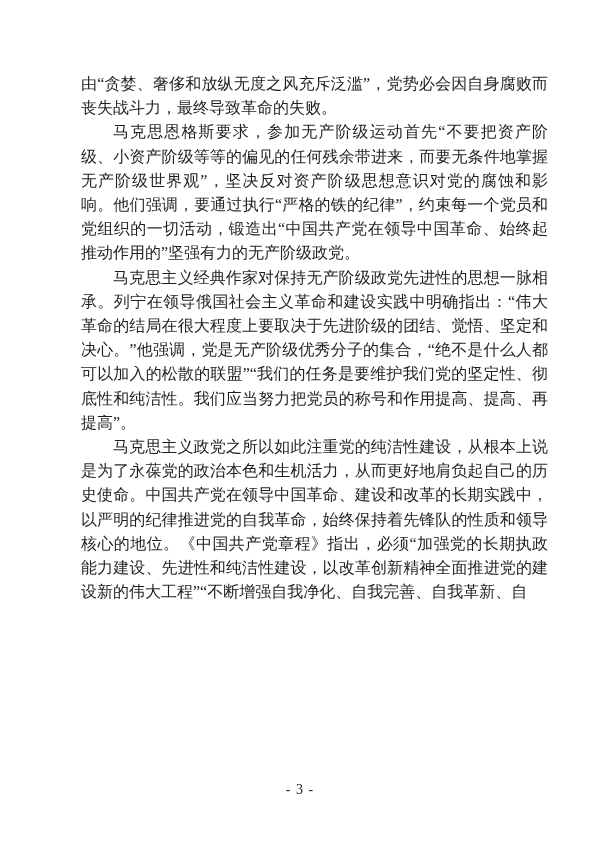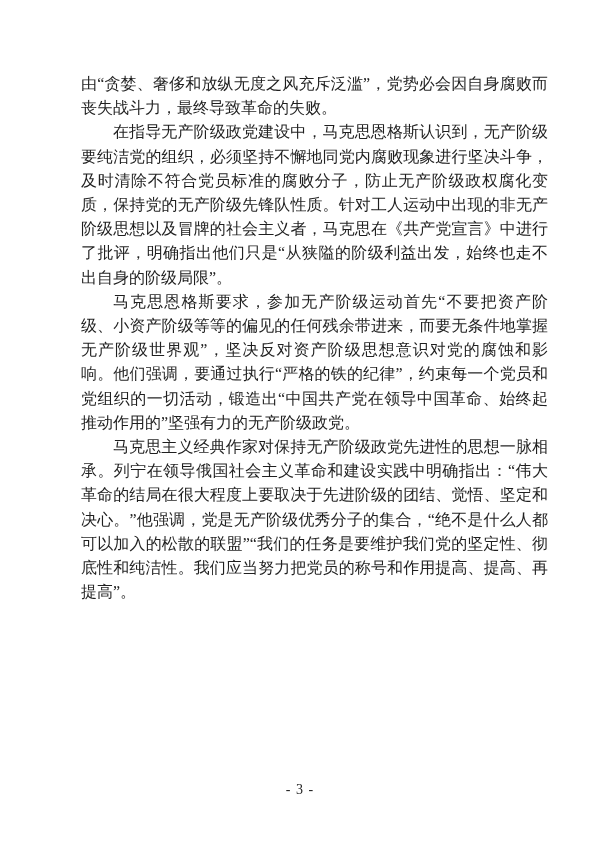--- a/index.html
+++ b/index.html
@@ -51,18 +51,18 @@
     font-size: 14px;
     letter-spacing: 1px;
   }
 </style>
 </head>
 <body>
 
 <div class="page">
   <div class="doc-body">
     <p class="continuation">由“贪婪、奢侈和放纵无度之风充斥泛滥”，党势必会因自身腐败而丧失战斗力，最终导致革命的失败。</p>
-    <p>在指导无产阶级政党建设中，马克思恩格斯认识到，无产阶级要纯洁党的组织，必须坚持不懈地同党内腐败现象进行坚决斗争，及时清除不符合党员标准的腐败分子，防止无产阶级政权腐化变质，保持党的无产阶级先锋队性质。针对工人运动中出现的非无产阶级思想以及冒牌的社会主义者，马克思在《共产党宣言》中进行了批评，明确指出他们只是“从狭隘的阶级利益出发，始终也走不出自身的阶级局限”。</p>
     <p>马克思恩格斯要求，参加无产阶级运动首先“不要把资产阶级、小资产阶级等等的偏见的任何残余带进来，而要无条件地掌握无产阶级世界观”，坚决反对资产阶级思想意识对党的腐蚀和影响。他们强调，要通过执行“严格的铁的纪律”，约束每一个党员和党组织的一切活动，锻造出“中国共产党在领导中国革命、始终起推动作用的”坚强有力的无产阶级政党。</p>
     <p>马克思主义经典作家对保持无产阶级政党先进性的思想一脉相承。列宁在领导俄国社会主义革命和建设实践中明确指出：“伟大革命的结局在很大程度上要取决于先进阶级的团结、觉悟、坚定和决心。”他强调，党是无产阶级优秀分子的集合，“绝不是什么人都可以加入的松散的联盟”“我们的任务是要维护我们党的坚定性、彻底性和纯洁性。我们应当努力把党员的称号和作用提高、提高、再提高”。</p>
+    <p>马克思主义政党之所以如此注重党的纯洁性建设，从根本上说是为了永葆党的政治本色和生机活力，从而更好地肩负起自己的历史使命。中国共产党在领导中国革命、建设和改革的长期实践中，以严明的纪律推进党的自我革命，始终保持着先锋队的性质和领导核心的地位。《中国共产党章程》指出，必须“加强党的长期执政能力建设、先进性和纯洁性建设，以改革创新精神全面推进党的建设新的伟大工程”“不断增强自我净化、自我完善、自我革新、自</p>
   </div>
   <div class="page-number">- 3 -</div>
 </div>
 
 </body></html>

